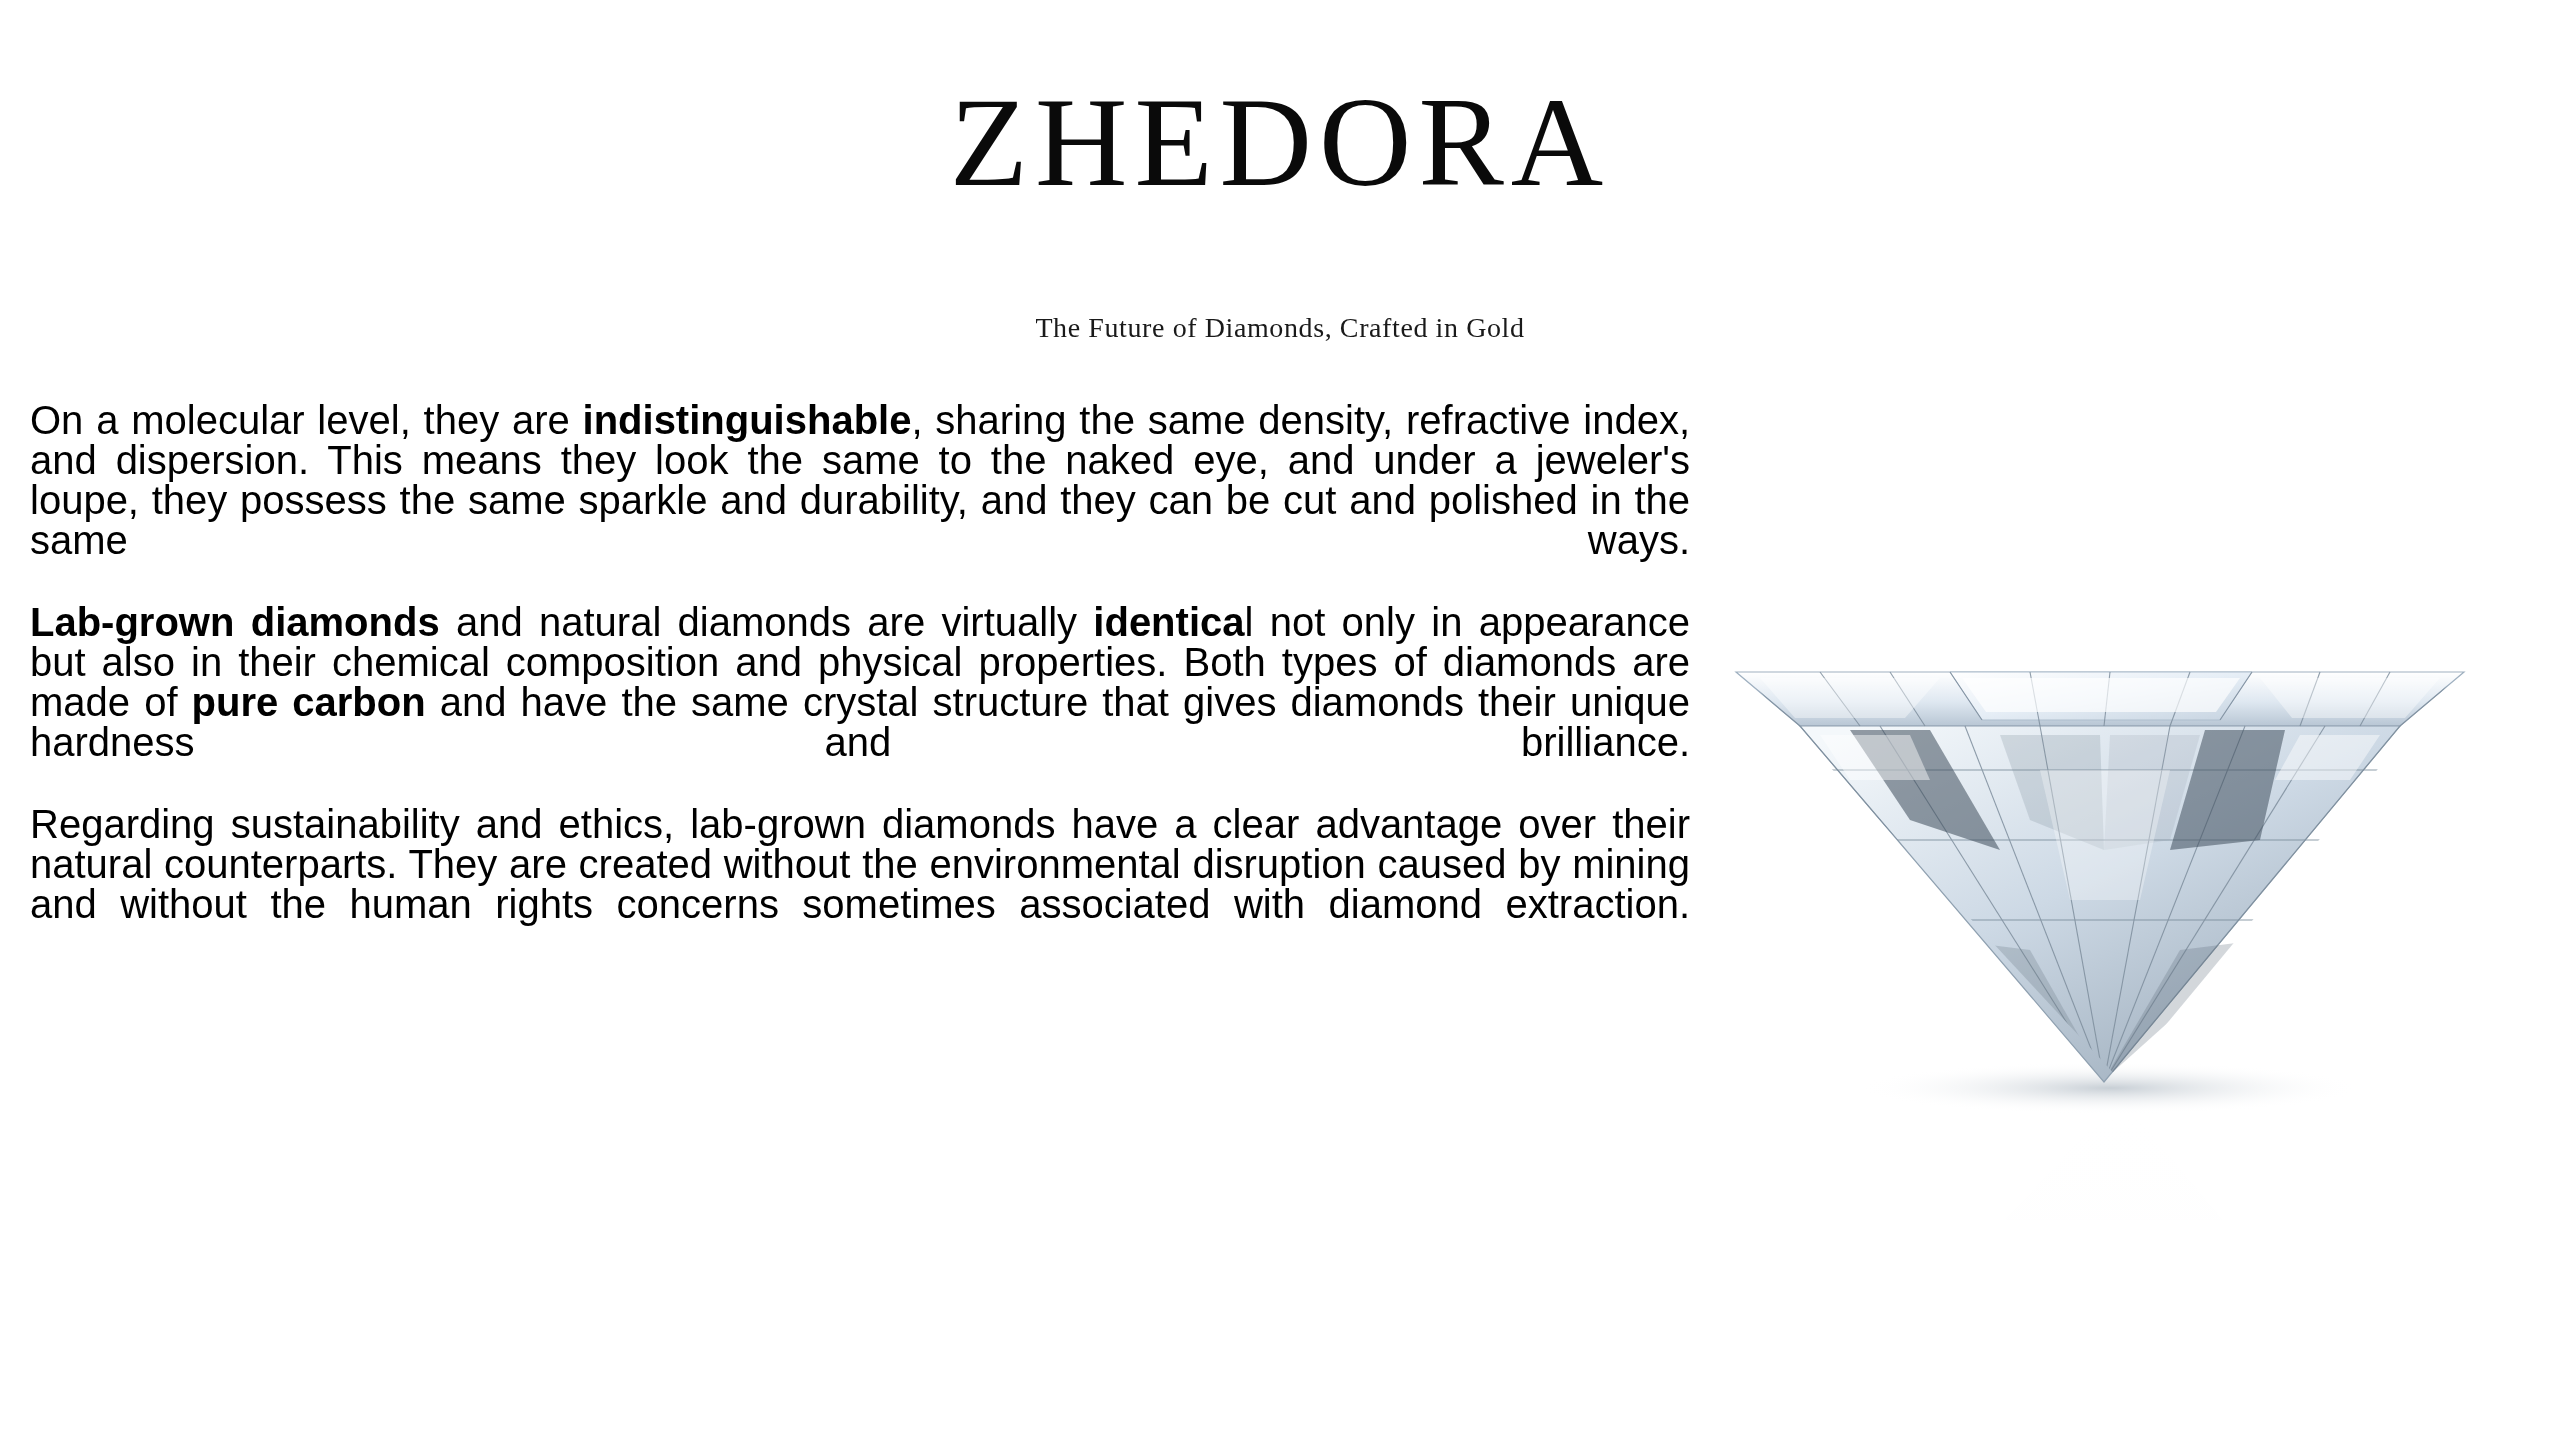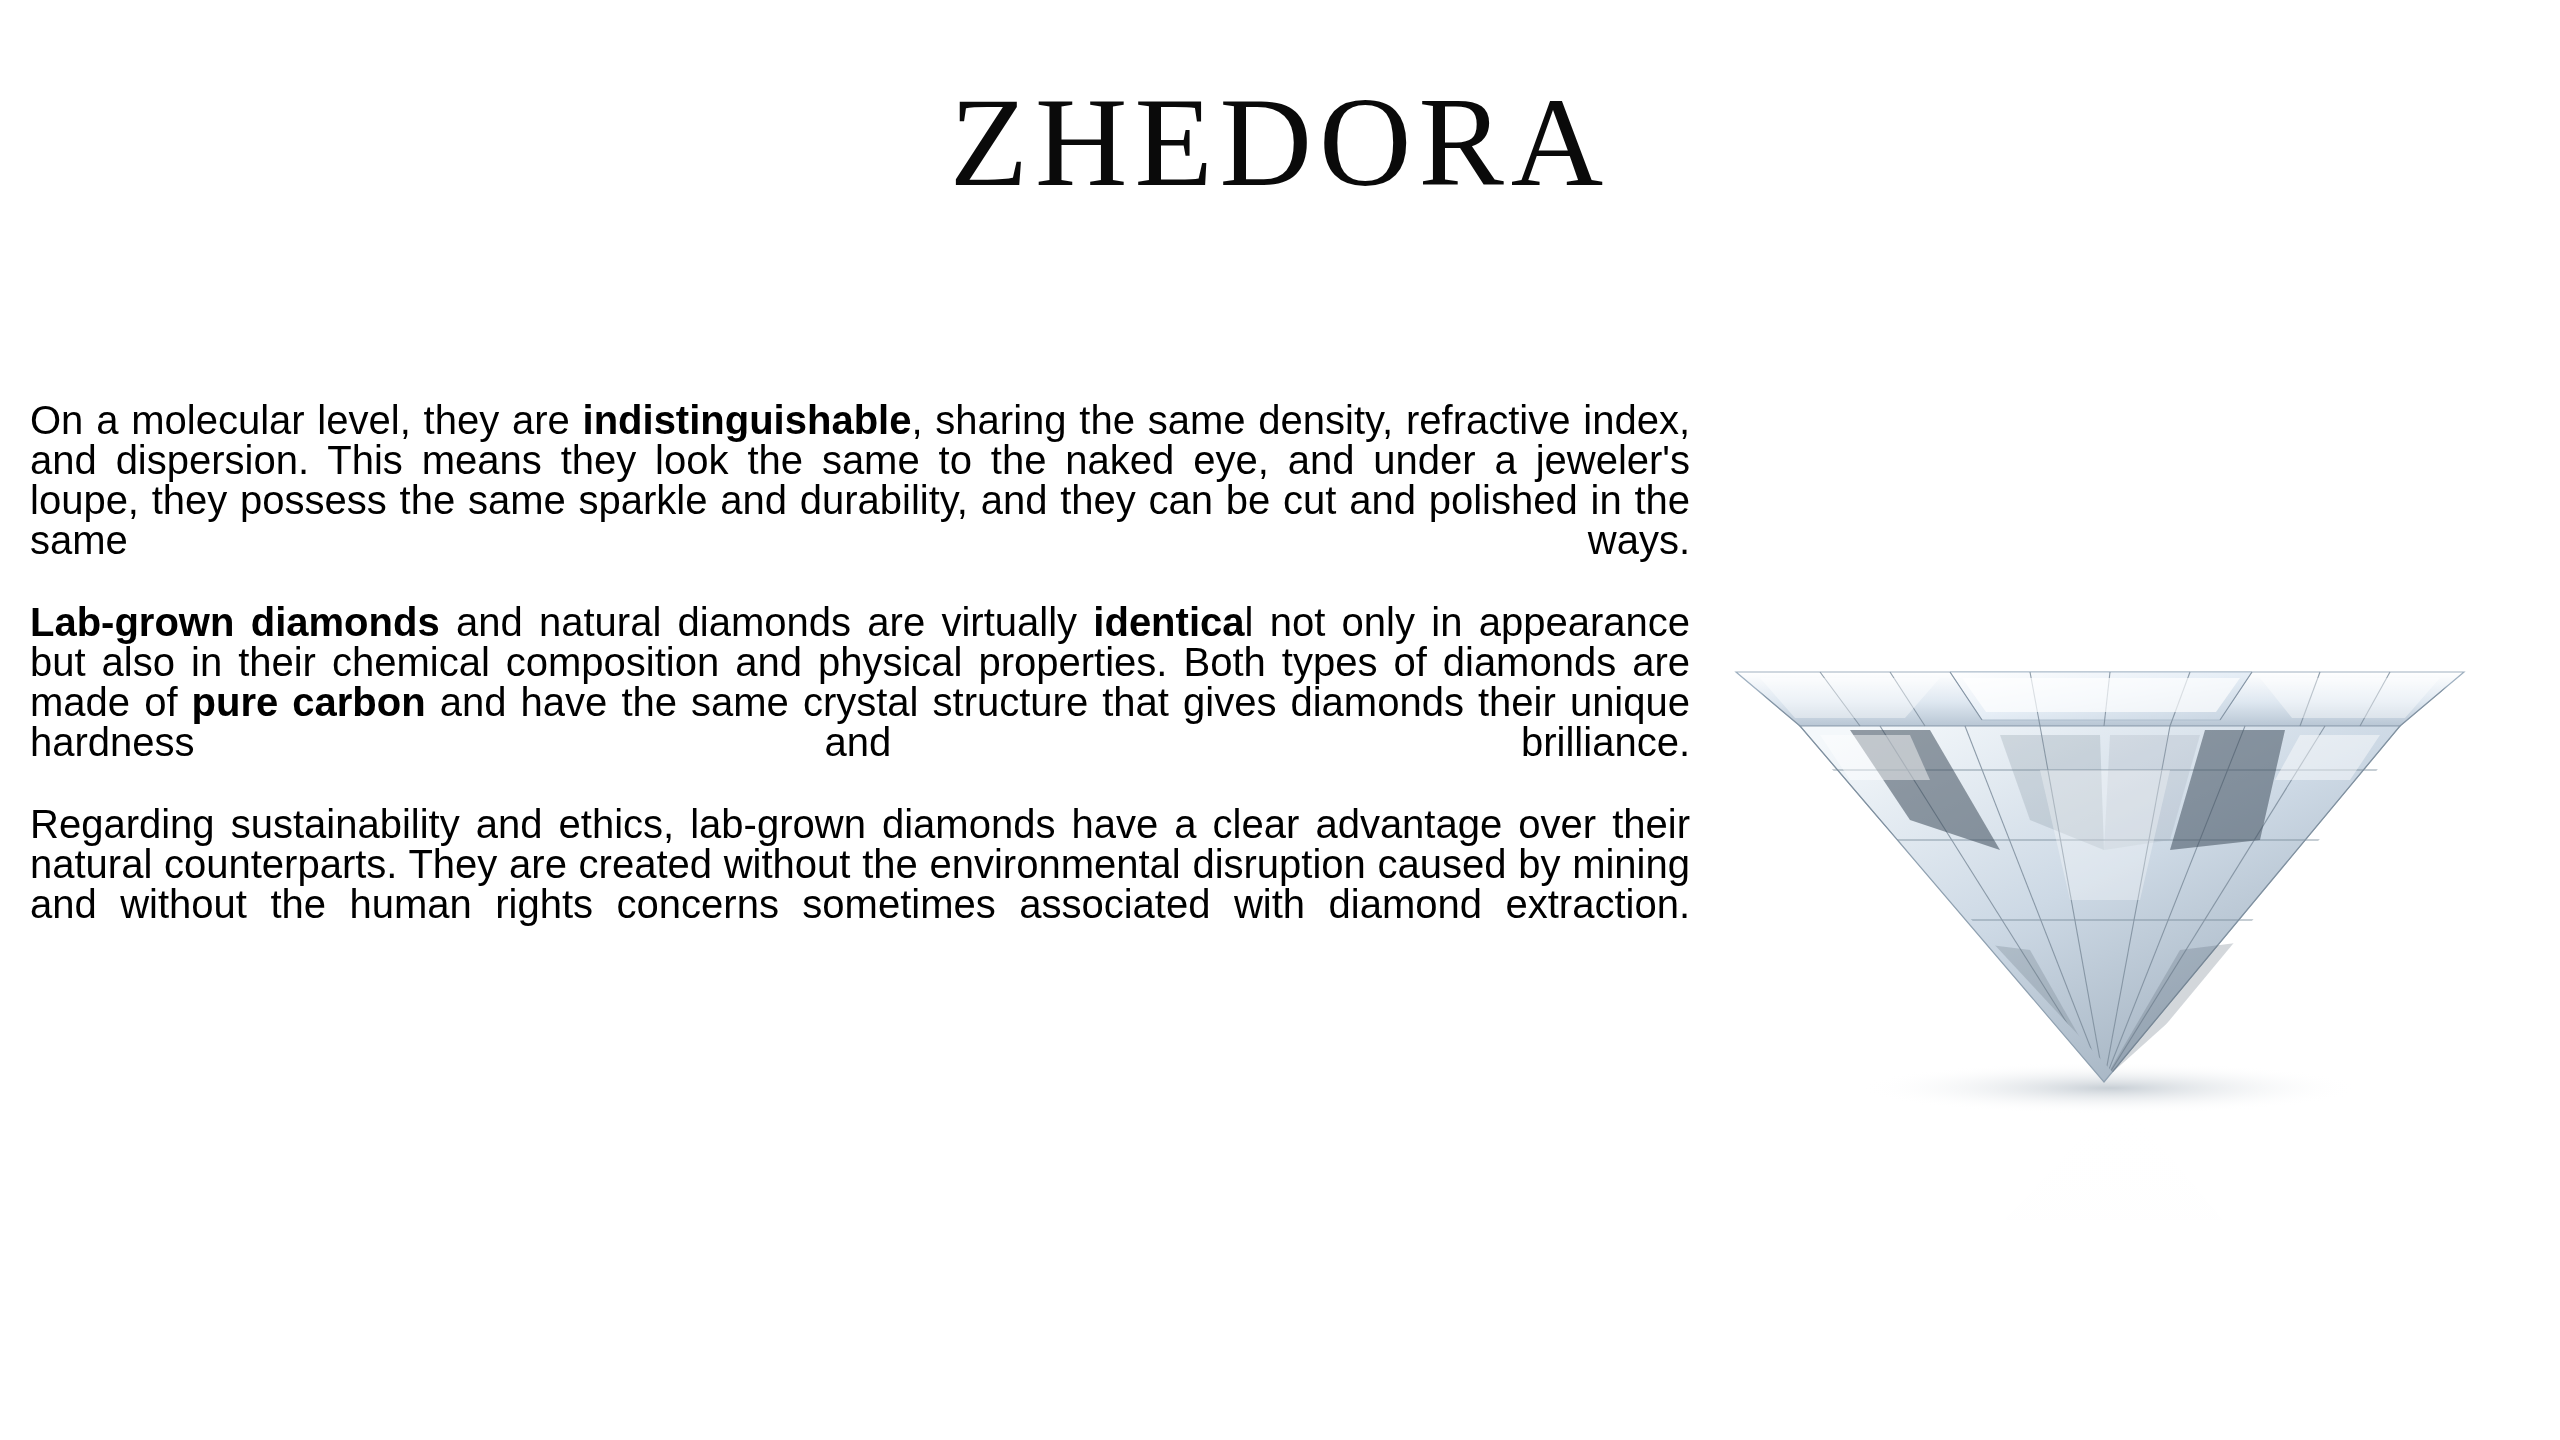--- a/index.html
+++ b/index.html
@@ -93,20 +93,21 @@
     top: 0;
   }
 </style>
 </head>
 <body>
 
 <div class="page">
 
   <div class="brand">ZHEDORA</div>
 
+  <div class="tagline">The Future of Diamonds, Crafted in Gold</div>
 
   <div class="copy">
 
     <p class="para just"><span>On a molecular level, they are </span><b>indistinguishable</b><span>, sharing the same density, refractive index, and dispersion. This means they look the same to the naked eye, and under a jeweler's loupe, they possess the same sparkle and durability, and they can be cut and polished in the same ways.</span></p>
 
     <p class="para just"><b>Lab-grown diamonds</b><span> and natural diamonds are virtually </span><b>identica</b><span>l not only in appearance but also in their chemical composition and physical properties. Both types of diamonds are made of </span><b>pure carbon</b><span> and have the same crystal structure that gives diamonds their unique hardness and brilliance.</span></p>
 
     <p class="para just"><span>Regarding sustainability and ethics, lab-grown diamonds have a clear advantage over their natural counterparts. They are created without the environmental disruption caused by mining and without the human rights concerns sometimes associated with diamond extraction.</span></p>
 
   </div>

